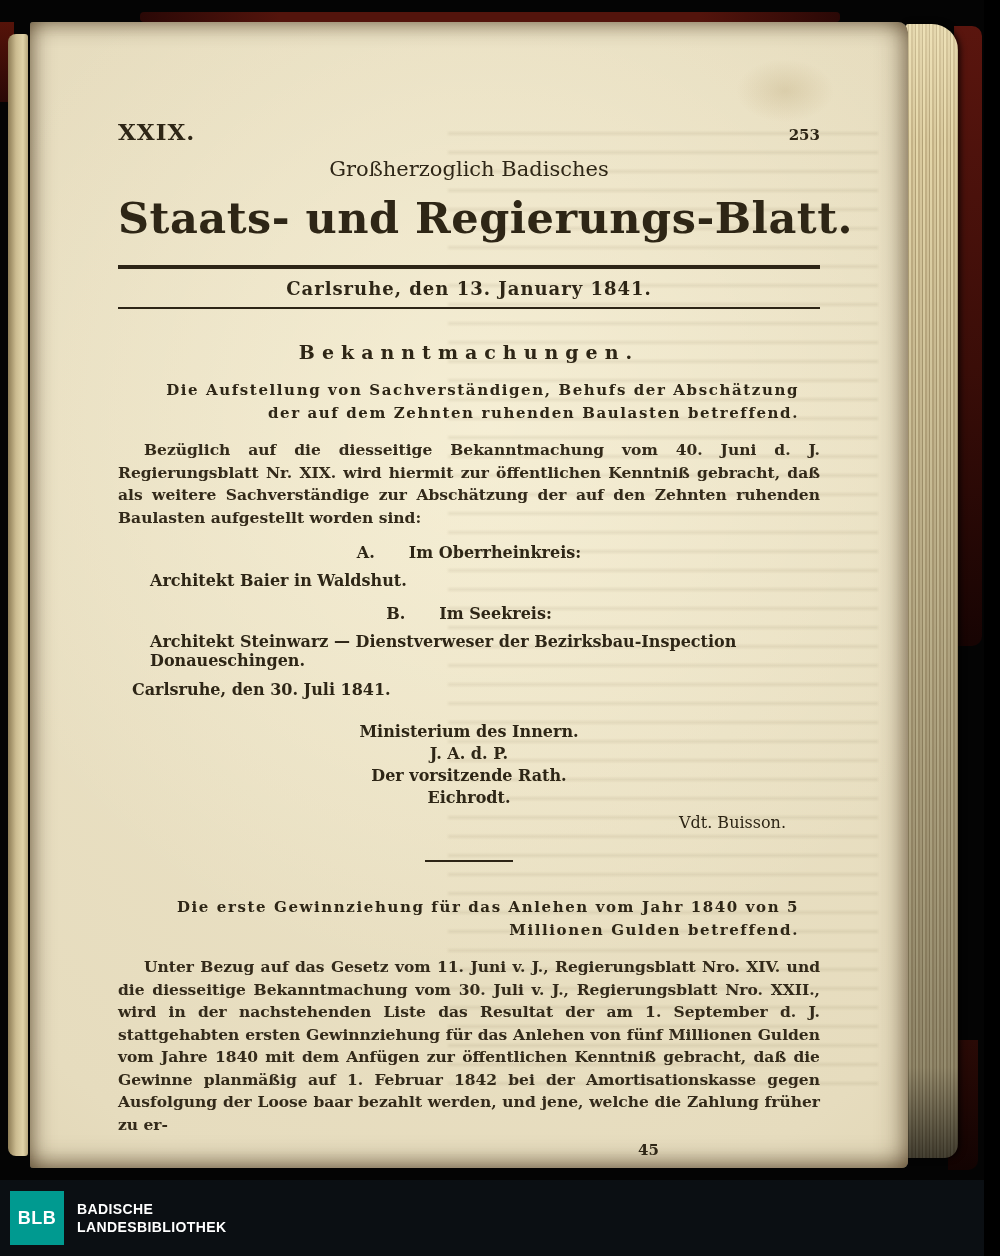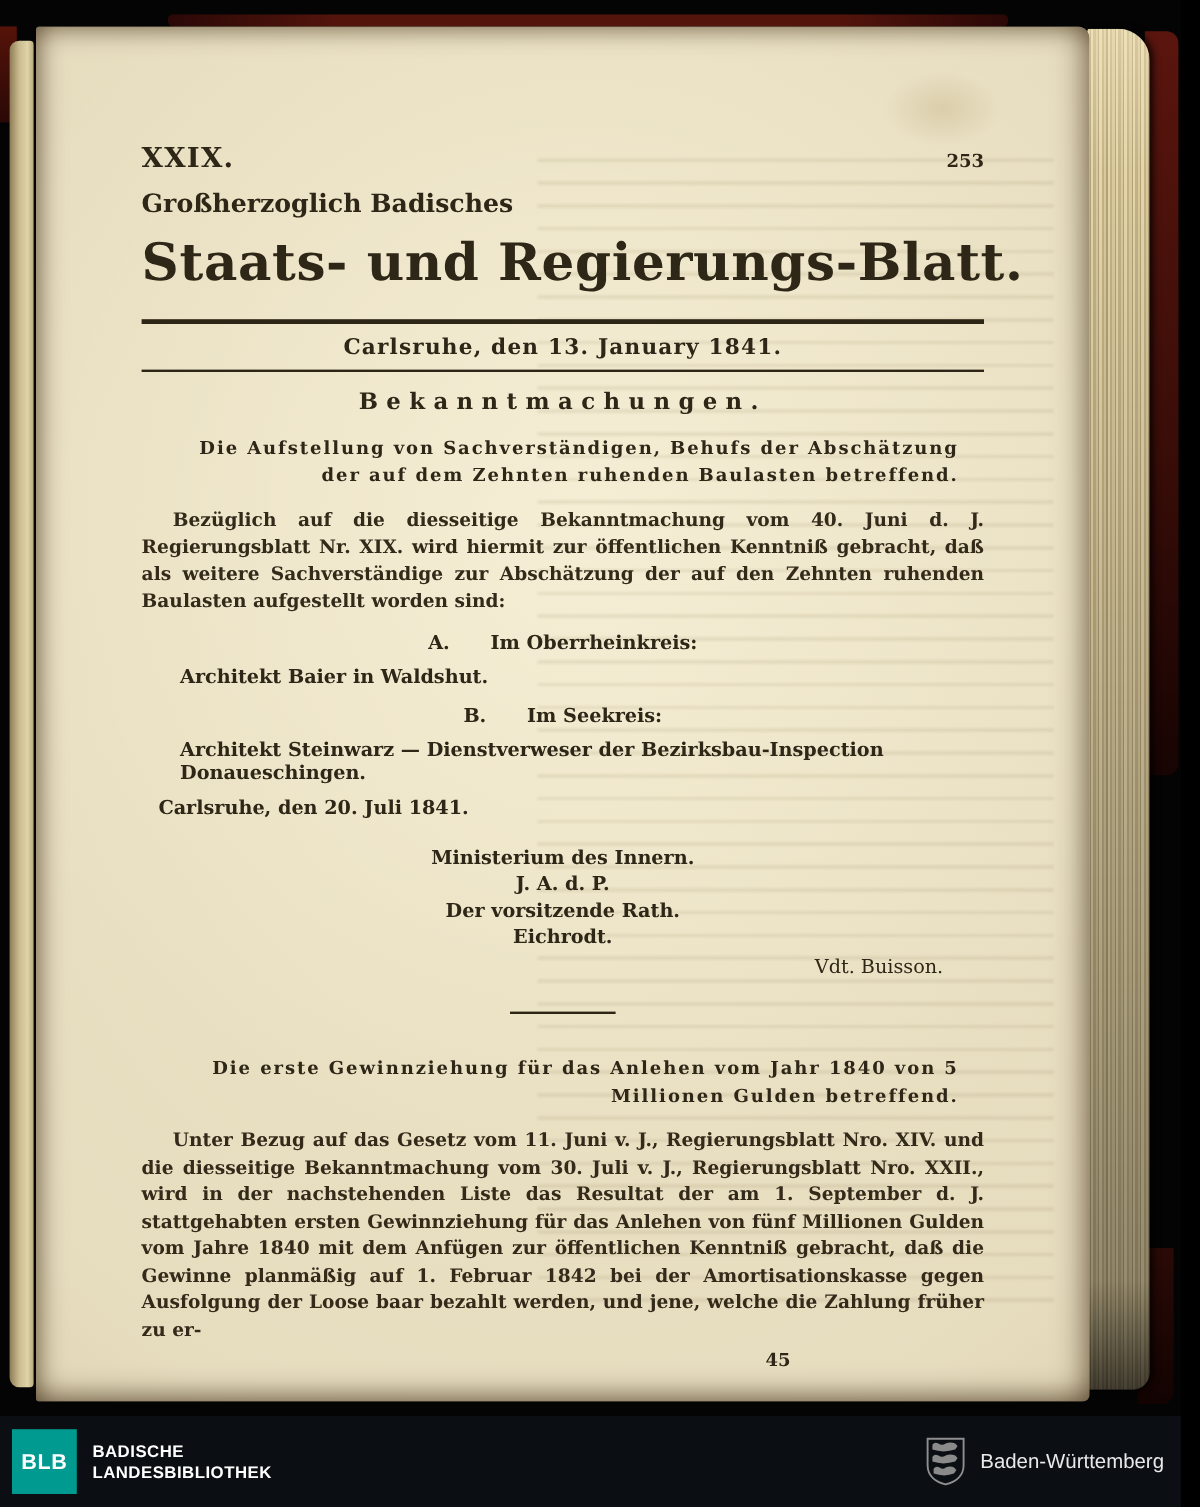--- a/index.html
+++ b/index.html
@@ -58,26 +58,26 @@
   }
   .bleed {
     position:absolute; right:30px; top:110px; width:430px; height:960px;
     background:repeating-linear-gradient(180deg, rgba(115,100,62,.10) 0 3px, rgba(115,100,62,0) 3px 19px);
     filter:blur(1px); pointer-events:none;
   }
   .content { position:absolute; left:88px; top:0; width:702px; }
   .header-row { display:flex; justify-content:space-between; align-items:baseline; margin-top:96px; }
   .issue { font-size:23px; font-weight:bold; letter-spacing:1px; }
   .pagenum { font-size:15px; font-weight:bold; }
-  .masthead-small { font-size:21px; font-weight:bold; margin-top:12px; }
+  .masthead-small { text-align:center; font-size:21px; font-weight:normal; margin-top:12px; }
   .masthead-title { text-align:center; font-size:43px; font-weight:bold; margin-top:12px; letter-spacing:.5px; white-space:nowrap; }
   .rule { height:3.5px; background:#2d2516; margin-top:22px; }
   .rule.thin { height:2.5px; margin-top:8px; }
   .dateline { text-align:center; font-size:18px; font-weight:bold; letter-spacing:1px; margin-top:9px; }
-  .section-heading { text-align:center; font-size:19px; font-weight:bold; letter-spacing:7px; margin-top:14px; }
+  .section-heading { text-align:center; font-size:19px; font-weight:bold; letter-spacing:7px; margin-top:32px; }
   .subject { text-align:right; font-size:15px; font-weight:bold; letter-spacing:1.6px; line-height:23px; margin:16px auto 0; width:660px; }
   .body-par { font-size:15.5px; line-height:22.5px; text-align:justify; text-indent:26px; margin:14px 0 0; font-weight:bold; color:#332a1a; }
   .item-heading { text-align:center; font-size:16px; font-weight:bold; margin-top:14px; }
   .item-heading .lbl { margin-right:34px; }
   .item-text { font-size:16px; font-weight:bold; margin-top:9px; padding-left:32px; }
   .place-date { font-size:16px; font-weight:bold; margin-top:10px; padding-left:14px; }
   .sig-block { text-align:center; font-size:16px; font-weight:bold; line-height:22px; margin-top:22px; }
   .countersign { text-align:right; padding-right:34px; font-size:16px; font-weight:normal; margin-top:4px; }
   .small-divider { width:88px; height:2px; background:#2d2516; margin:28px auto 0; }
   .subject.second { margin-top:34px; }
@@ -136,21 +136,21 @@
       <div class="item-heading">
         <span class="lbl">A.</span><span>Im Oberrheinkreis:</span>
       </div>
       <div class="item-text">Architekt Baier in Waldshut.</div>
 
       <div class="item-heading">
         <span class="lbl">B.</span><span>Im Seekreis:</span>
       </div>
       <div class="item-text">Architekt Steinwarz — Dienstverweser der Bezirksbau-Inspection Donaueschingen.</div>
 
-      <div class="place-date">Carlsruhe, den 20. Juli 1841.</div>
+      <div class="place-date">Carlsruhe, den 30. Juli 1841.</div>
 
       <div class="sig-block">
         <div>Ministerium des Innern.</div>
         <div>J. A. d. P.</div>
         <div>Der vorsitzende Rath.</div>
         <div>Eichrodt.</div>
       </div>
 
       <div class="countersign">Vdt. Buisson.</div>
 
@@ -167,24 +167,15 @@
   <div class="viewer-footer">
     <div class="footer-left">
       <div class="blb-logo">
         <span>BLB</span>
       </div>
       <div class="library-name">
         <div>BADISCHE</div>
         <div>LANDESBIBLIOTHEK</div>
       </div>
     </div>
-    <div class="footer-right">
-      <svg class="bw-coat" width="34" height="42" viewBox="0 0 34 42">
-        <path d="M2 2 h30 v22 c0 9 -7 14 -15 16 C9 38 2 33 2 24 Z" fill="none" stroke="#8f8f8f" stroke-width="1.6"></path>
-        <path d="M6 7 q2 -3 5 -1 q3 2 6 0 q4 -2 8 0 l2 2 l-2 3 q-10 3 -19 0 Z" fill="#8a8a8a"></path>
-        <path d="M6 17 q2 -3 5 -1 q3 2 6 0 q4 -2 8 0 l2 2 l-2 3 q-10 3 -19 0 Z" fill="#8a8a8a"></path>
-        <path d="M7 27 q2 -3 5 -1 q3 2 5 0 q4 -2 7 0 l2 2 l-2 3 q-8 3 -17 0 Z" fill="#8a8a8a"></path>
-      </svg>
-      <span>Baden-Württemberg</span>
-    </div>
   </div>
 
 </div>
 
 </body></html>

